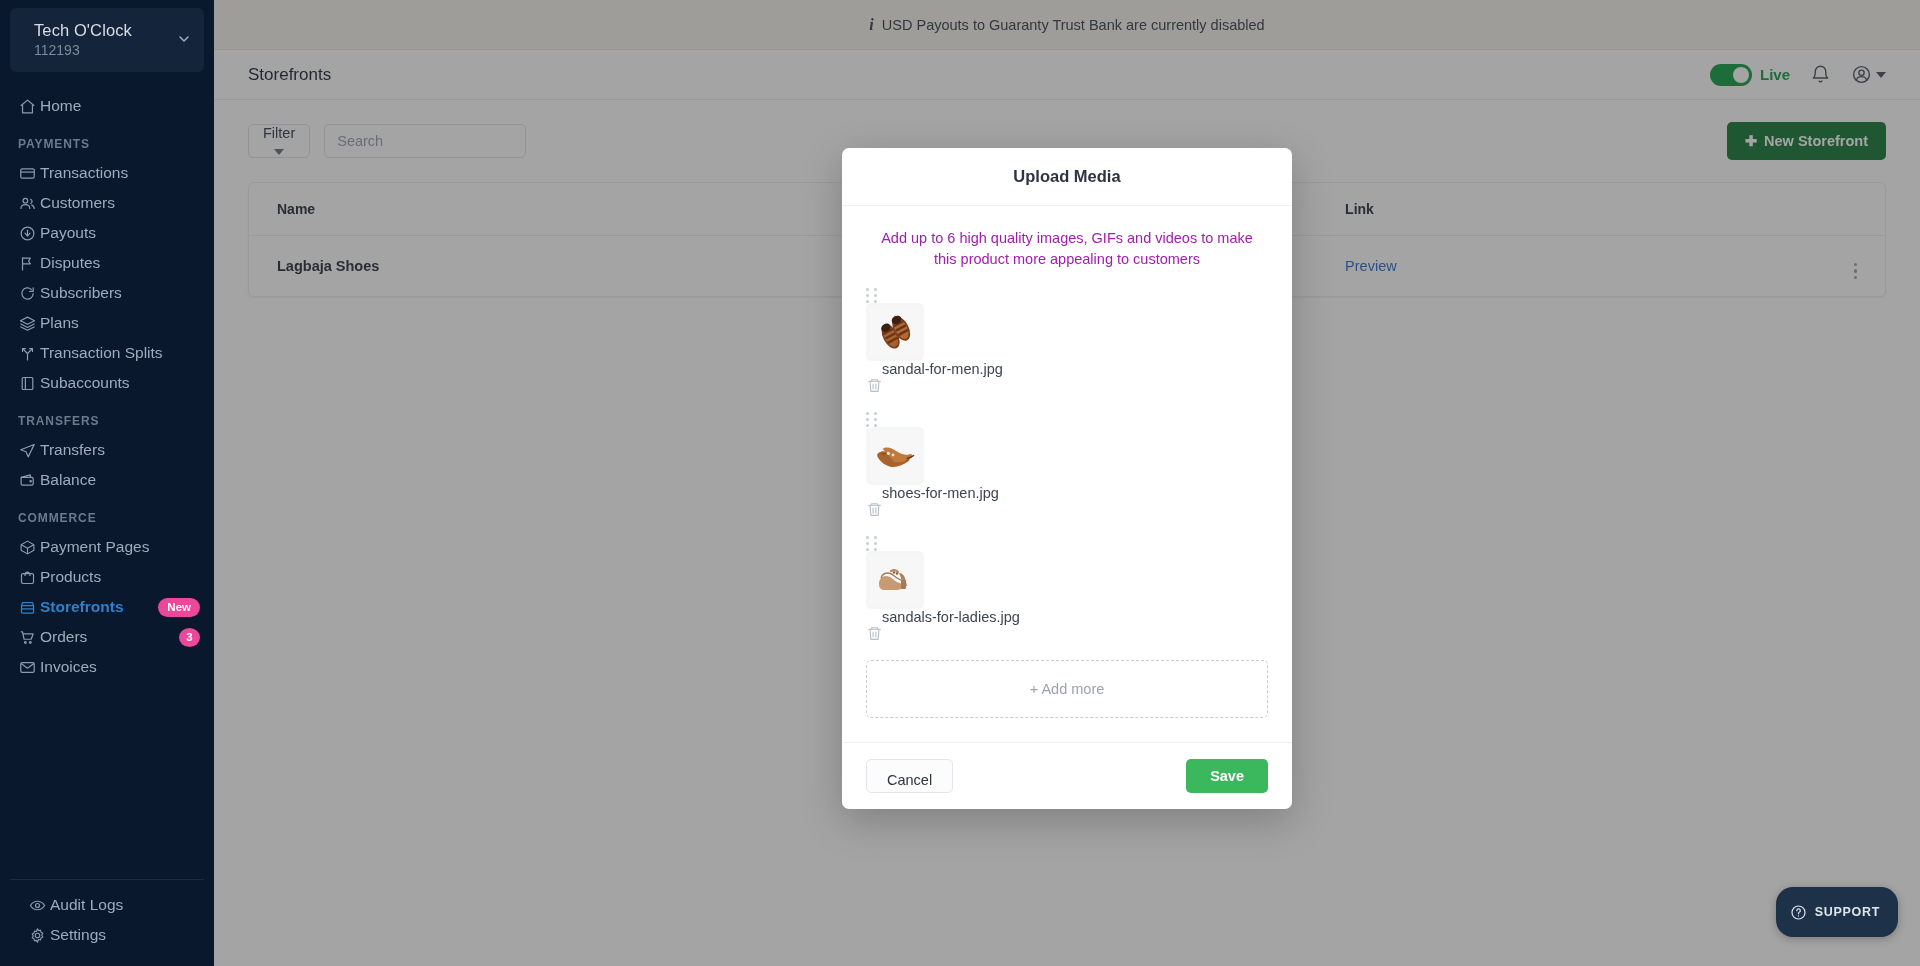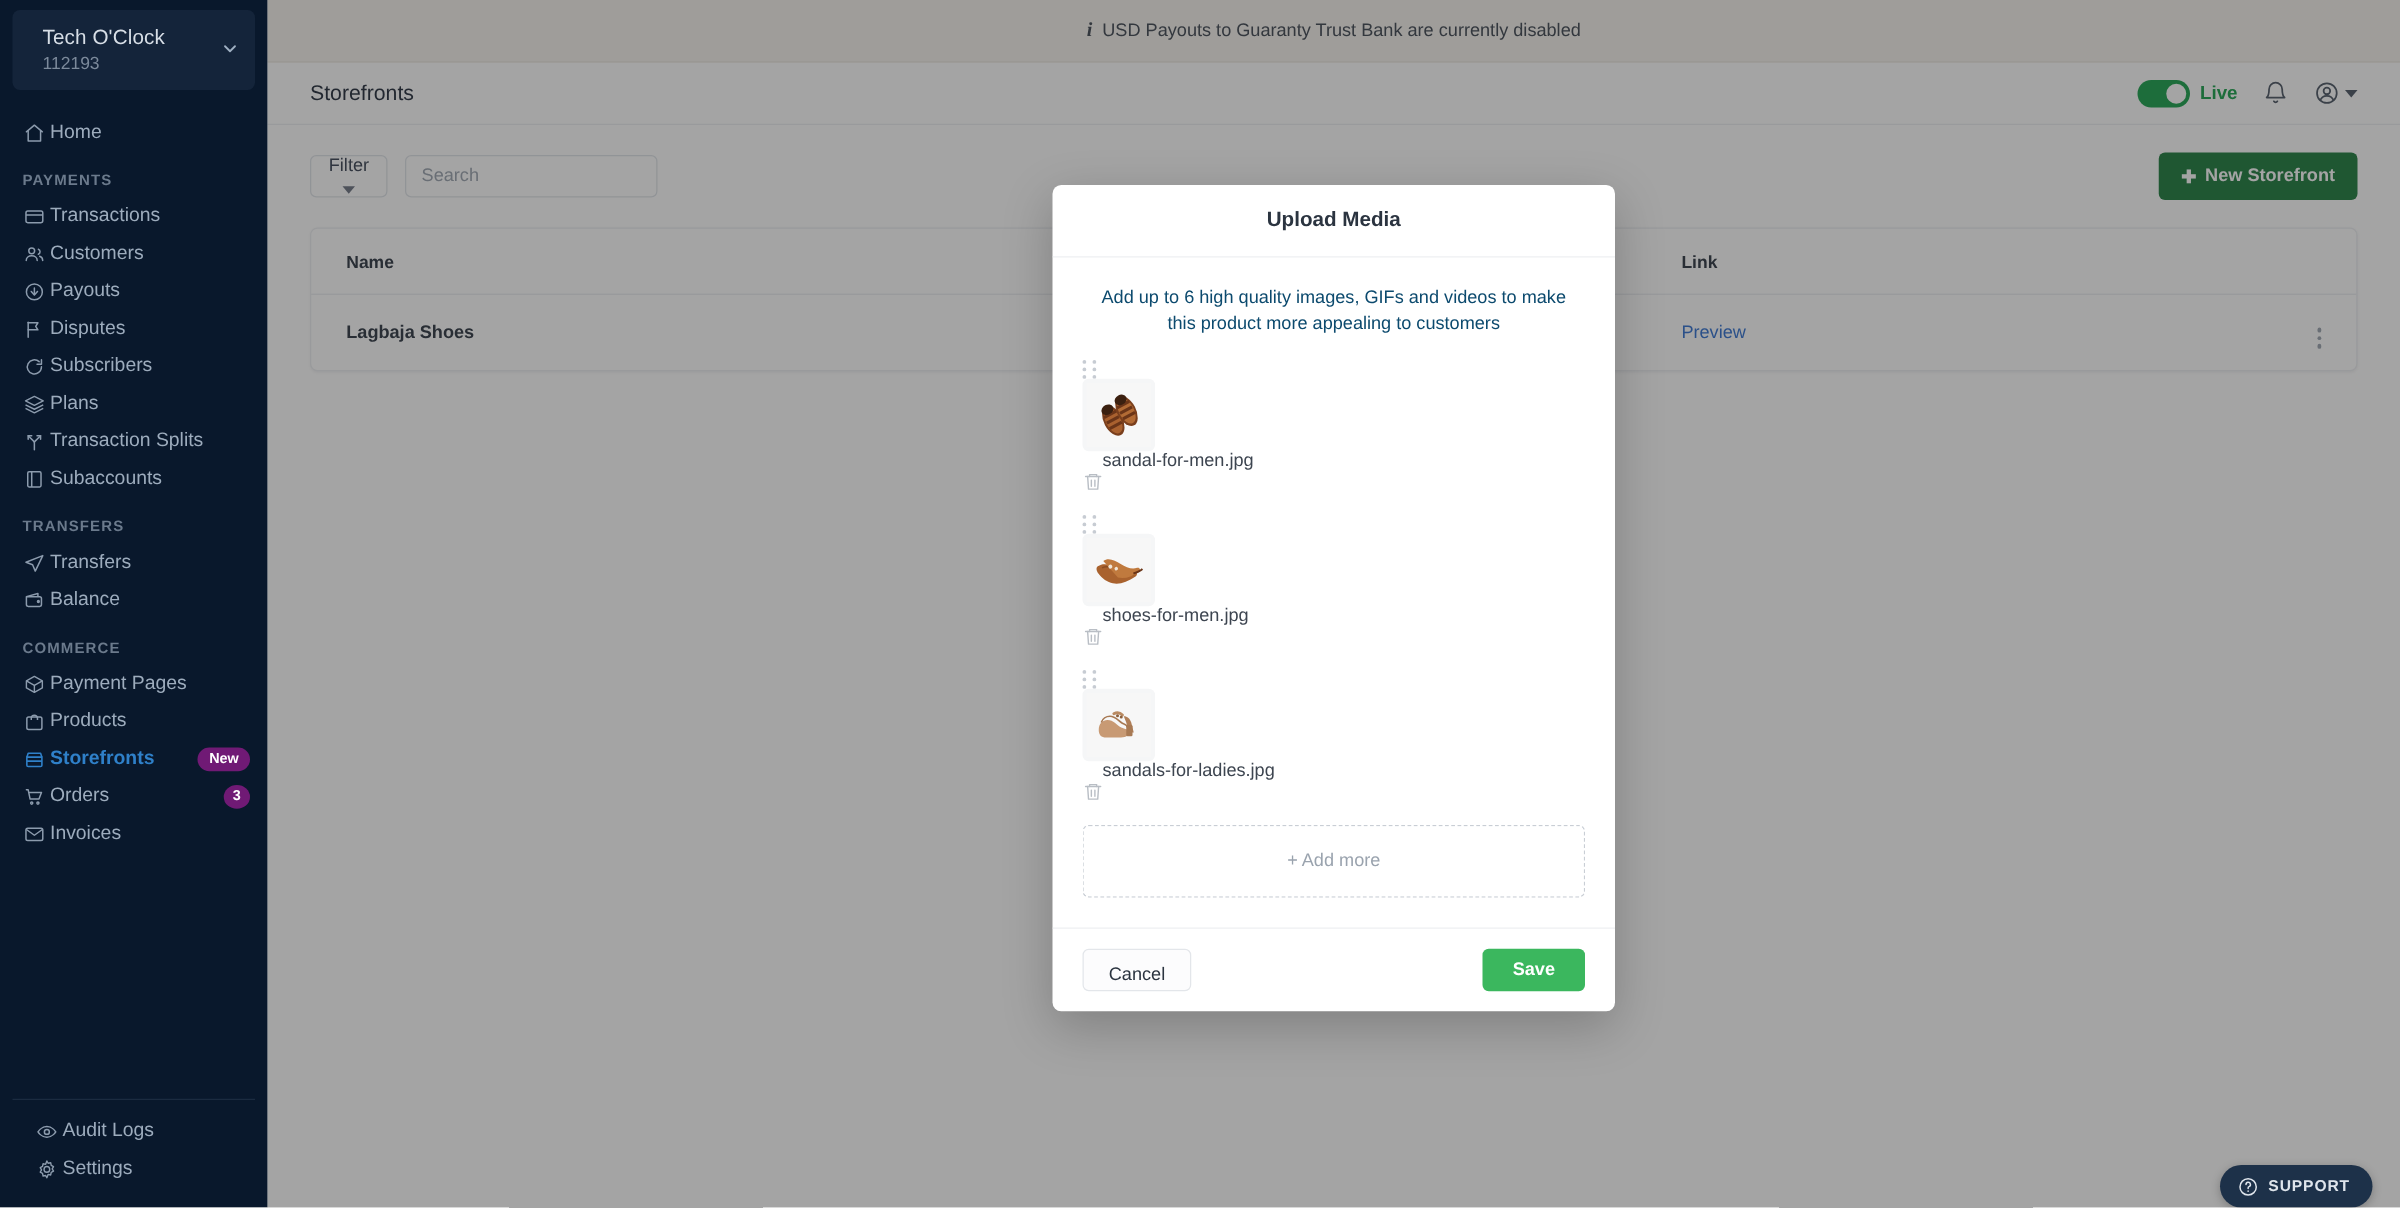--- a/index.html
+++ b/index.html
@@ -38,21 +38,21 @@
   .nav-item .ico svg { width: 17px; height: 17px; display: block; }
   .nav-item.active { color: #2f80c9; font-weight: bold; }
   .nav-item.active .ico { color: #2f80c9; }
   .nav-label { white-space: nowrap; }
   .sec-title {
     color: #6b7a8c; font-size: 12px; font-weight: bold; letter-spacing: .9px;
     padding: 0 18px; margin: 16px 0 7px 0;
   }
   .spacer-sm { height: 9px; }
   .badge {
-    margin-left: auto; background: #701a75; color: #fff;
+    margin-left: auto; background: #ec4899; color: #fff;
     border-radius: 11px; font-size: 11.5px; font-weight: bold;
     padding: 2px 9px; line-height: 15px;
   }
   .badge.num { border-radius: 50%; padding: 2px 0; width: 21px; text-align: center; }
   .sb-footer { padding: 10px 0 16px 0; border-top: 1px solid #1b2b40; margin: 0 10px; }
 
   
   .main { flex: 1 1 auto; height: 966px; background: #ffffff; position: relative; }
   .banner {
     height: 50px; background: #f6f3ee; border-bottom: 1px solid #ece7df;
@@ -133,21 +133,21 @@
     width: 450px; background: #fff; border-radius: 7px;
     box-shadow: 0 12px 40px rgba(0,0,0,.22); z-index: 30; overflow: hidden;
   }
   .modal-head {
     height: 58px; display: flex; align-items: center; justify-content: center;
     border-bottom: 1px solid #eef0f2;
   }
   .modal-title { font-size: 16.5px; font-weight: bold; color: #2b3440; }
   .modal-body { padding: 22px 24px 24px 24px; }
   .modal-sub {
-    text-align: center; font-size: 14.5px; color: #0c4a6e; line-height: 21px;
+    text-align: center; font-size: 14.5px; color: #a21caf; line-height: 21px;
     padding: 0 12px 18px 12px;
   }
   .file-row { display: flex; align-items: flex-start; margin-bottom: 18px; flex-direction: column; }
   .drag {
     width: 12px; display: grid; grid-template-columns: 3px 3px; gap: 3px 5px;
     cursor: grab; flex: 0 0 12px;
   }
   .drag i { width: 3px; height: 3px; border-radius: 50%; background: #c7ccd3; display: block; }
   .thumb {
     width: 58px; height: 58px; flex: 0 0 58px; border-radius: 5px;
@@ -173,22 +173,22 @@
     font-family: "Liberation Sans", sans-serif;
   }
   .btn-save {
     height: 34px; padding: 0 24px; border: none; border-radius: 5px;
     background: #3bb75e; color: #fff; font-size: 14.5px; font-weight: bold;
     cursor: pointer; font-family: "Liberation Sans", sans-serif;
   }
 
   
   .support {
-    position: absolute; right: 22px; bottom: 0; z-index: 40;
-    height: 34px; background: #1d3149; color: #dfe5ec; border-radius: 17px;
+    position: absolute; right: 22px; bottom: 29px; z-index: 40;
+    height: 50px; background: #1d3149; color: #dfe5ec; border-radius: 17px;
     display: flex; align-items: center; gap: 8px; padding: 0 18px 0 14px;
     font-size: 12.5px; font-weight: bold; letter-spacing: .7px; cursor: pointer;
     box-shadow: 0 2px 8px rgba(0,0,0,.25);
   }
   .support svg { width: 17px; height: 17px; display: block; }
 </style>
 </head>
 <body>
 
 <div class="app">

